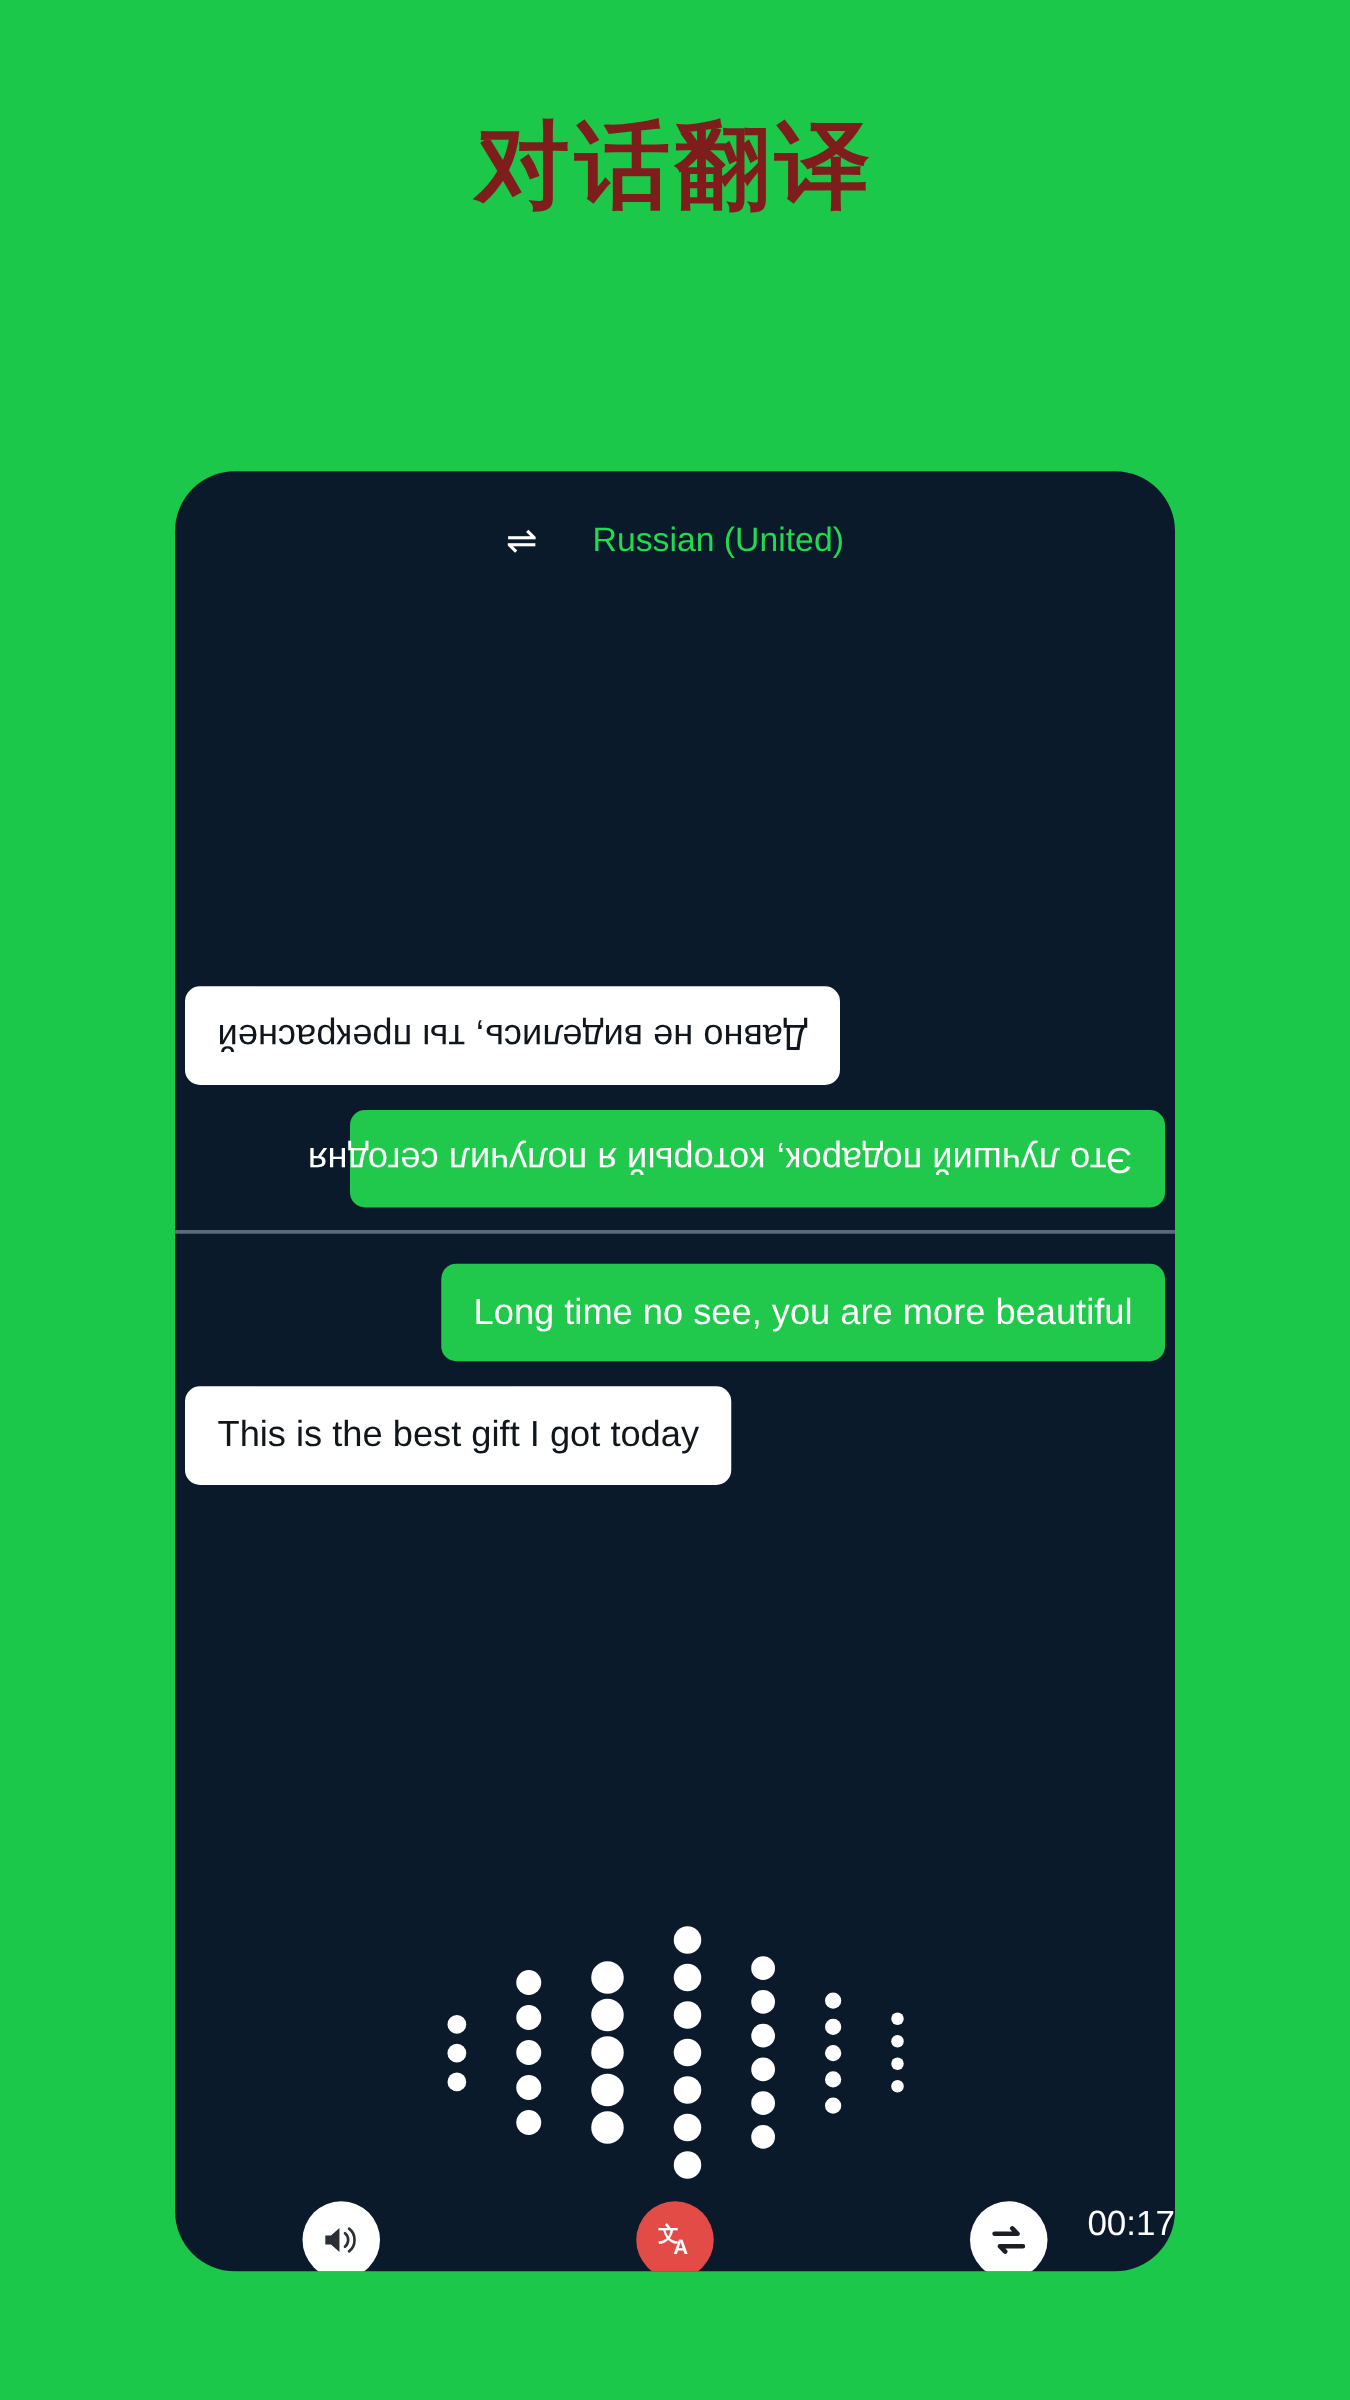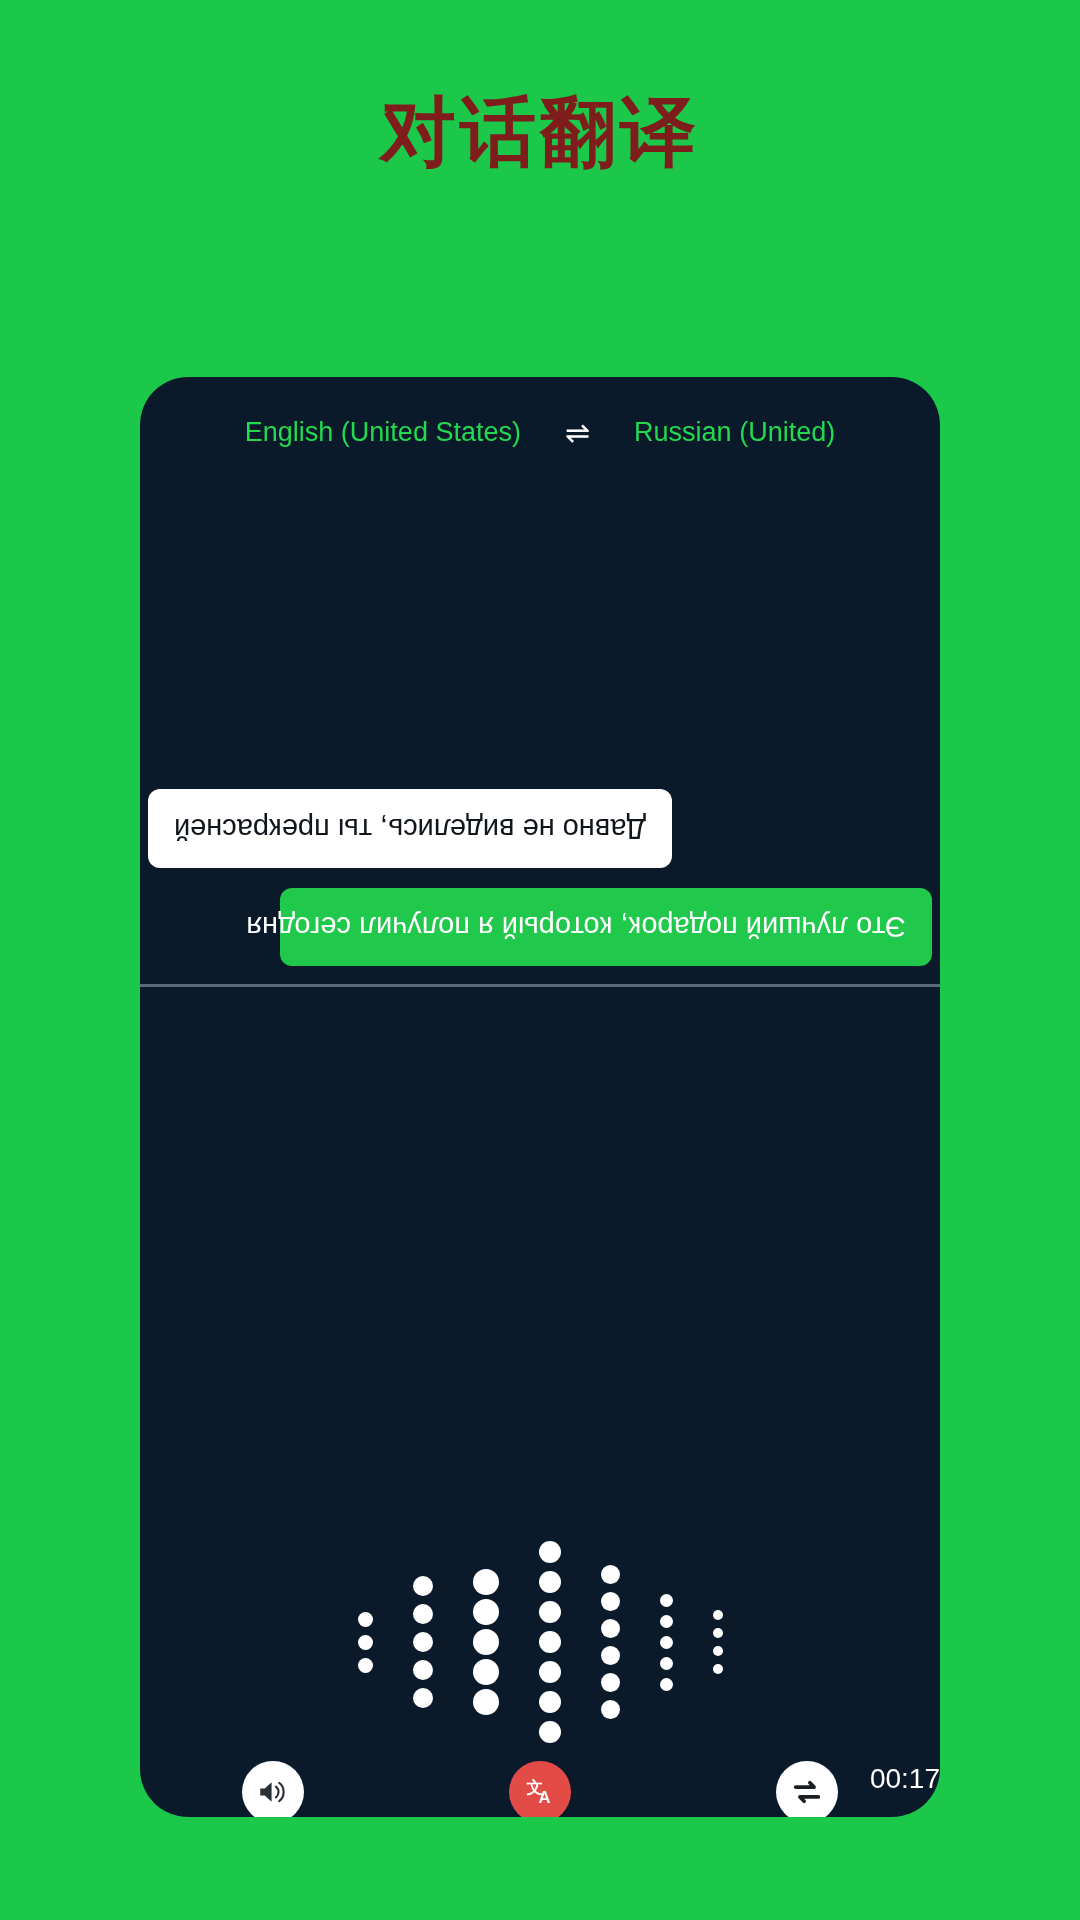--- a/index.html
+++ b/index.html
@@ -198,37 +198,42 @@
   .ctrl-circle svg { display: block; }
 </style>
 </head>
 <body>
 
 <div class="page-title">对话翻译</div>
 
 <div class="phone">
 
   <div class="lang-bar">
-    <span class="lang-label">English (United States)</span>
     <span class="swap-icon">⇌</span>
     <span class="lang-label">Russian (United)</span>
   </div>
 
   <div class="pane-top" id="pane-top">
       <div class="row left">
         <div class="bubble green">Это лучший подарок, который я получил сегодня</div>
       </div>
       <div class="row right">
         <div class="bubble white">Давно не виделись, ты прекрасней</div>
       </div>
     </div>
 
   <div class="divider"></div>
 
   <div class="pane-bottom" id="pane-bottom">
+      <div class="row right">
+        <div class="bubble green">Long time no see, you are more beautiful</div>
+      </div>
+      <div class="row left">
+        <div class="bubble white">This is the best gift I got today</div>
+      </div>
     </div>
 
 
   <div class="wave" id="wave">
       <div class="wave-col">
         <div class="wave-dot" style="width: 15px; height: 15px; margin: 4px 0px;"></div>
         <div class="wave-dot" style="width: 15px; height: 15px; margin: 4px 0px;"></div>
         <div class="wave-dot" style="width: 15px; height: 15px; margin: 4px 0px;"></div>
       </div>
       <div class="wave-col">

